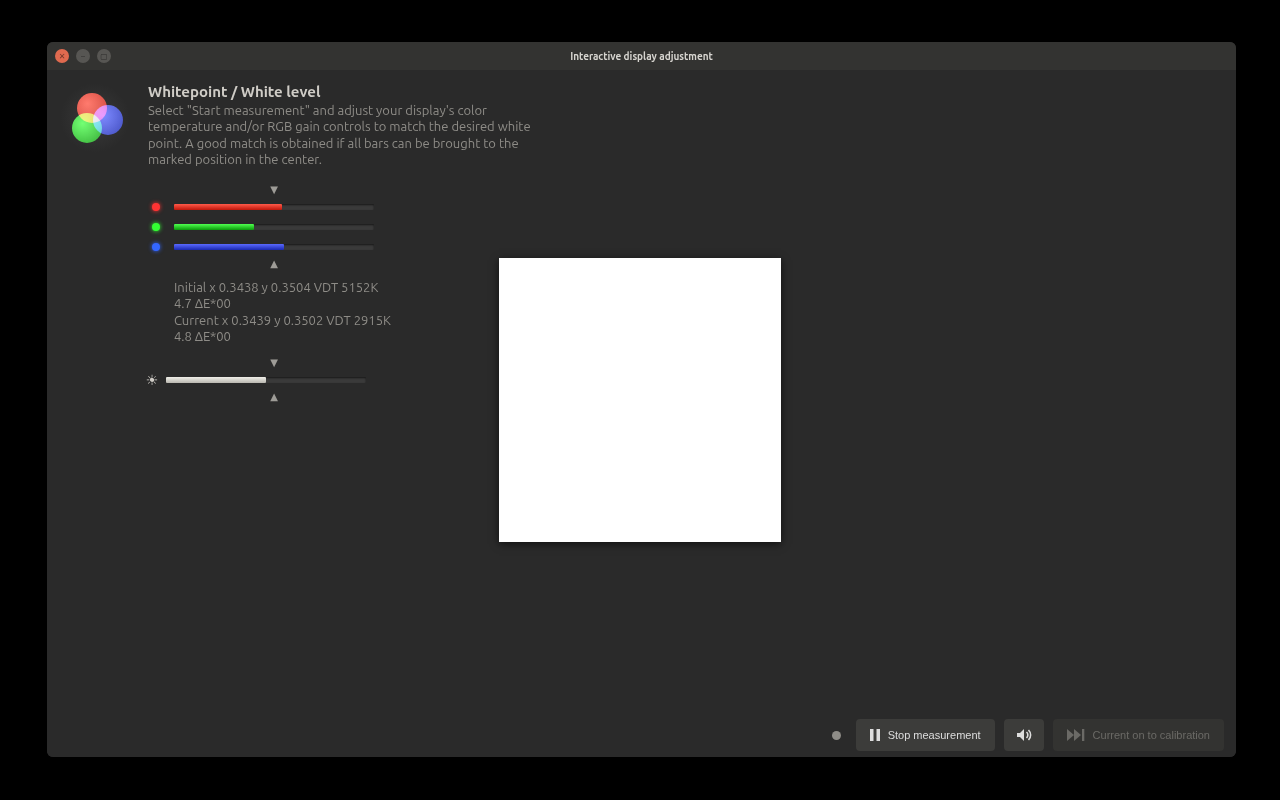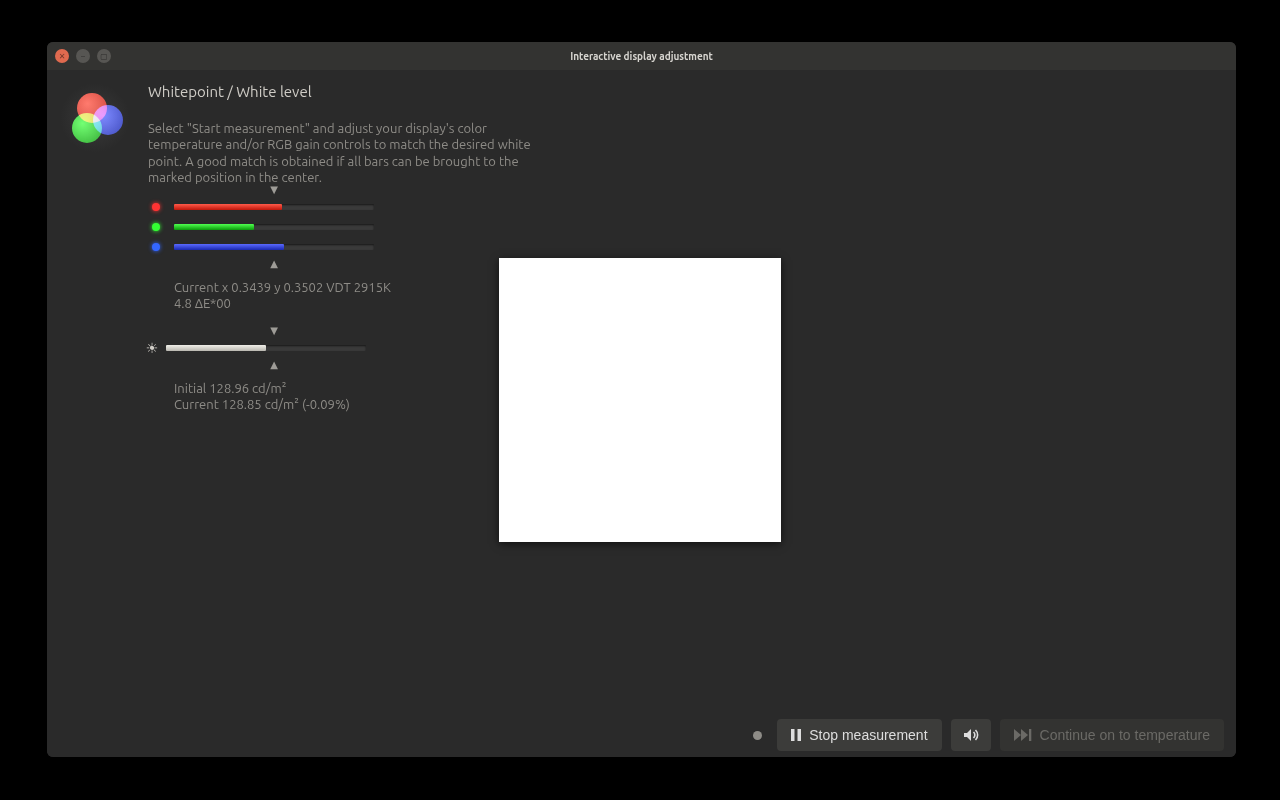--- a/index.html
+++ b/index.html
@@ -77,22 +77,22 @@
     width: 30px; height: 30px;
     mix-blend-mode: screen;
   }
   .app-icon .c-red   { background: radial-gradient(circle at 35% 35%, #ff5a4a, #c0160a); left: 17px; top: 10px; }
   .app-icon .c-green { background: radial-gradient(circle at 35% 35%, #4fff4f, #0a9a0a); left: 12px; top: 30px; }
   .app-icon .c-blue  { background: radial-gradient(circle at 35% 35%, #5a6aff, #1a28b0); left: 33px; top: 22px; }
   .header-text { max-width: 390px; }
   .section-title {
     color: #cfccc6;
     font-size: 15px;
-    font-weight: normal;
-    margin-bottom: 20px;
+    font-weight: bold;
+    margin-bottom: 2px;
   }
   .section-desc {
     color: #8e8c87;
     font-size: 13px;
     line-height: 1.25;
   }
   
   .bars-area {
     position: absolute;
     left: 105px;
@@ -179,21 +179,21 @@
     background: #8e8c87;
     margin-right: 6px;
   }
   .btn {
     background: #3c3c3a;
     border: none;
     border-radius: 4px;
     height: 32px;
     padding: 0 14px;
     color: #ddd;
-    font-size: 14px;
+    font-size: 11px;
     display: flex;
     align-items: center;
     gap: 8px;
     cursor: pointer;
   }
   .btn.icon-only { padding: 0 12px; }
   .btn.disabled {
     background: #333331;
     color: #6b6a66;
     cursor: default;
@@ -246,37 +246,34 @@
       <div class="bar-row">
         <div class="dot blue"></div>
         <div class="bar-track">
           <div class="bar-fill blue" id="bar-blue" style="width: 55%;"></div>
         </div>
       </div>
 
       <div class="marker-row up">▲</div>
 
       <div class="readings">
+        <div>Initial x 0.3438 y 0.3504 VDT 5152K 4.7 ΔE*00</div>
         <div>Current x 0.3439 y 0.3502 VDT 2915K 4.8 ΔE*00</div>
       </div>
 
       <div class="bright-block">
         <div class="marker-row">▼</div>
         <div class="bar-row">
           <div class="bright-icon">☀</div>
           <div class="bar-track">
             <div class="bar-fill white" id="bar-white" style="width: 50%;"></div>
           </div>
         </div>
         <div class="marker-row up">▲</div>
 
-        <div class="readings">
-          <div>Initial 128.96 cd/m²</div>
-          <div>Current 128.85 cd/m² (-0.09%)</div>
-        </div>
       </div>
     </div>
 
     <div class="white-patch"></div>
 
     <div class="bottom-bar">
       <div class="status-dot"></div>
 
       <button class="btn">
         <span>
@@ -299,18 +296,18 @@
       </button>
 
       <button class="btn disabled">
         <span>
           <svg width="18" height="12" viewBox="0 0 18 12" fill="currentColor">
             <path d="M0 0 L7 6 L0 12 Z"></path>
               <path d="M7 0 L14 6 L7 12 Z"></path>
             <rect x="15" y="0" width="2.3" height="12"></rect>
           </svg>
         </span>
-        <span>Continue on to temperature</span>
+        <span>Current on to calibration</span>
       </button>
     </div>
 
   </div>
 </div>
 
 </body></html>

